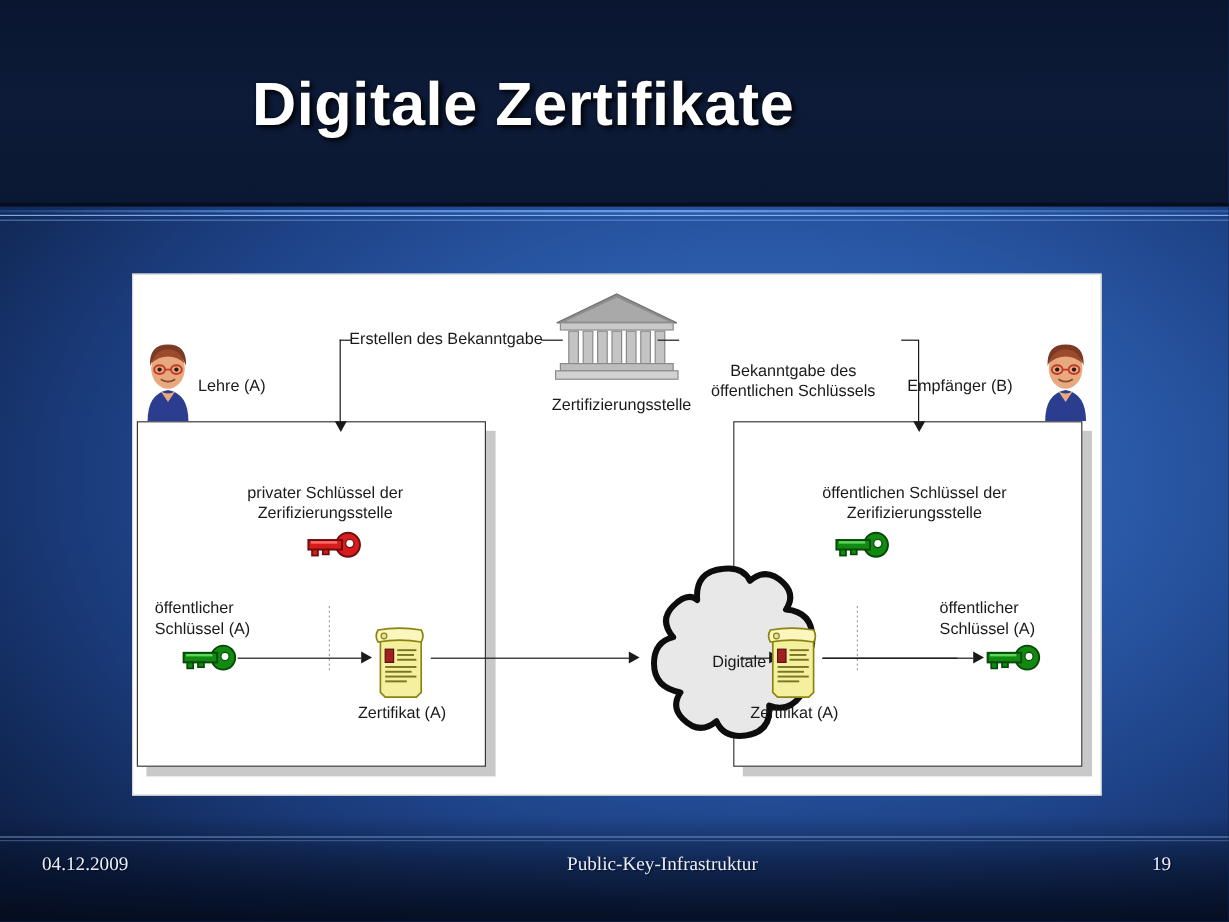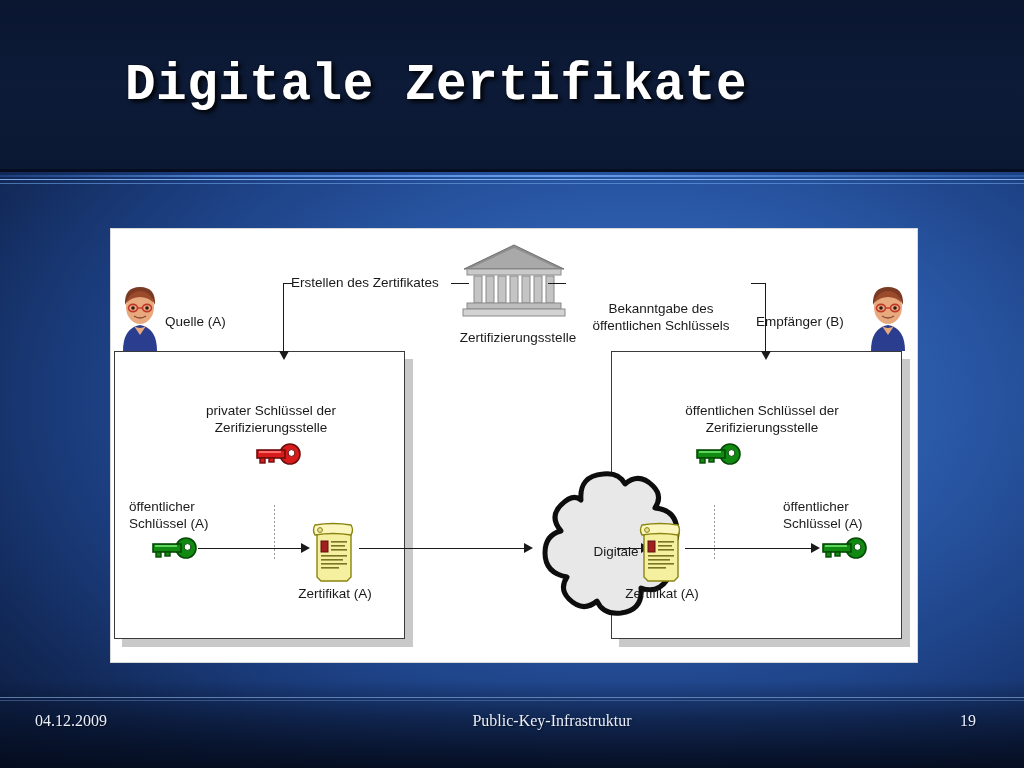--- a/index.html
+++ b/index.html
@@ -20,21 +20,21 @@
     background:linear-gradient(180deg,#0a1630 0%, #0d1b38 48%, #0b1833 100%);
   }
   #title-band:after{
     content:"";position:absolute;left:0;right:0;bottom:0;height:3px;
     background:#050d1e;
   }
   #title-text{
     position:absolute;left:0;top:57px;width:872px;text-align:center;
     color:#ffffff;font-size:51px;font-weight:bold;letter-spacing:0.5px;
     text-shadow:3px 3px 4px rgba(0,0,0,0.85), 0 0 2px rgba(0,0,0,0.6);
-    font-family:Liberation Mono, monospace;
+    font-family:Liberation Sans, sans-serif;
   }
   
   .hrule{position:absolute;left:0;width:1024px;}
   #rule-a{top:175px;height:2px;background:linear-gradient(90deg,#1d3f7f,#4f86d6 22%,#6ba2ee 55%,#2b5ca5);opacity:.95;}
   #rule-b{top:179px;height:1px;background:#8fc0fb;opacity:.85;}
   #rule-c{top:183px;height:1px;background:#6ea4e6;opacity:.6;}
   #rule-footer-a{top:697px;height:1px;background:#9fcaff;opacity:.75;}
   #rule-footer-b{top:700px;height:1px;background:#7fb0f0;opacity:.5;}
   
   #bottom-shade{
@@ -151,40 +151,40 @@
         <ellipse cx="13" cy="23" rx="4.5" ry="3.6" fill="none" stroke="#c0392b" stroke-width="1.6"></ellipse>
         <ellipse cx="27" cy="23" rx="4.5" ry="3.6" fill="none" stroke="#c0392b" stroke-width="1.6"></ellipse>
         <line x1="17.5" y1="23" x2="22.5" y2="23" stroke="#c0392b" stroke-width="1.4"></line>
         <circle cx="13" cy="23" r="1.8" fill="#2b1a12"></circle>
         <circle cx="27" cy="23" r="1.8" fill="#2b1a12"></circle>
         <path d="M14 31 Q20 35 26 31" stroke="#8a4b33" stroke-width="1.5" fill="none"></path>
         <path d="M3 66 Q3 43 20 40 Q37 43 37 66 Z" fill="#2b3d8f"></path>
         <path d="M14 41 L20 50 L26 41 Q20 45 14 41 Z" fill="#e8a97e"></path>
       </svg>
     </div>
-    <div class="lbl" style="left:54px;top:84px;">Quelle (A)</div>
+    <div class="lbl" style="left:54px;top:84px;">Lehre (A)</div>
 
     <div style="position:absolute;left:757px;top:56px;">
       <svg width="40" height="66" viewBox="0 0 40 66">
         <ellipse cx="20" cy="22" rx="14" ry="17" fill="#e8a97e"></ellipse>
         <path d="M5 20 Q4 2 20 2 Q36 2 35 20 Q32 9 20 9 Q9 9 5 20 Z" fill="#7b3a24"></path>
         <path d="M6 18 Q10 6 20 6 Q30 6 34 18 Q28 12 20 12 Q12 12 6 18 Z" fill="#9b4a2c"></path>
         <ellipse cx="13" cy="23" rx="4.5" ry="3.6" fill="none" stroke="#c0392b" stroke-width="1.6"></ellipse>
         <ellipse cx="27" cy="23" rx="4.5" ry="3.6" fill="none" stroke="#c0392b" stroke-width="1.6"></ellipse>
         <line x1="17.5" y1="23" x2="22.5" y2="23" stroke="#c0392b" stroke-width="1.4"></line>
         <circle cx="13" cy="23" r="1.8" fill="#2b1a12"></circle>
         <circle cx="27" cy="23" r="1.8" fill="#2b1a12"></circle>
         <path d="M14 31 Q20 35 26 31" stroke="#8a4b33" stroke-width="1.5" fill="none"></path>
         <path d="M3 66 Q3 43 20 40 Q37 43 37 66 Z" fill="#2b3d8f"></path>
         <path d="M14 41 L20 50 L26 41 Q20 45 14 41 Z" fill="#e8a97e"></path>
       </svg>
     </div>
     <div class="lbl" style="left:645px;top:84px;">Empfänger (B)</div>
 
-    <div class="lbl" style="left:180px;top:45px;">Erstellen des Zertifikates</div>
+    <div class="lbl" style="left:180px;top:45px;">Erstellen des Bekanntgabe</div>
 
     <div class="ln lnh" style="left:340px;top:54px;width:18px;"></div>
 
     <div class="ln lnh" style="left:172px;top:54px;width:10px;"></div>
     <div class="ln lnv" style="left:172px;top:54px;height:70px;"></div>
     <div class="arrow-down" style="left:168px;top:122px;"></div>
 
     <div class="lbl two" style="left:455px;top:38px;width:190px;">
       <span>Bekanntgabe des</span><br>
       <span>öffentlichen Schlüssels</span>

